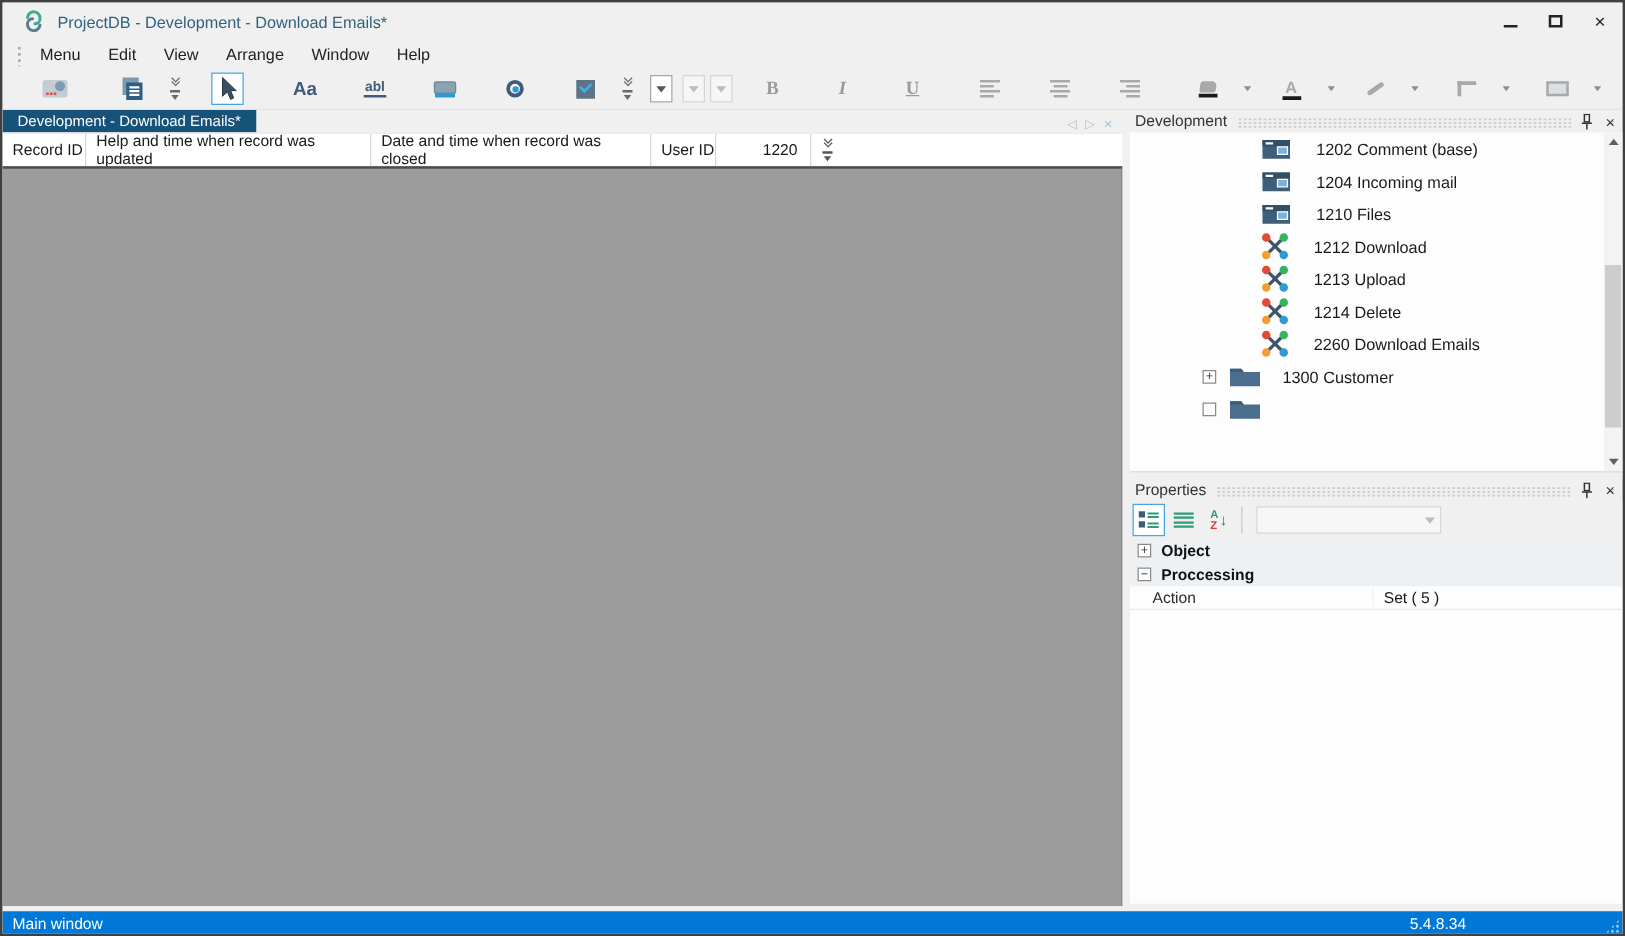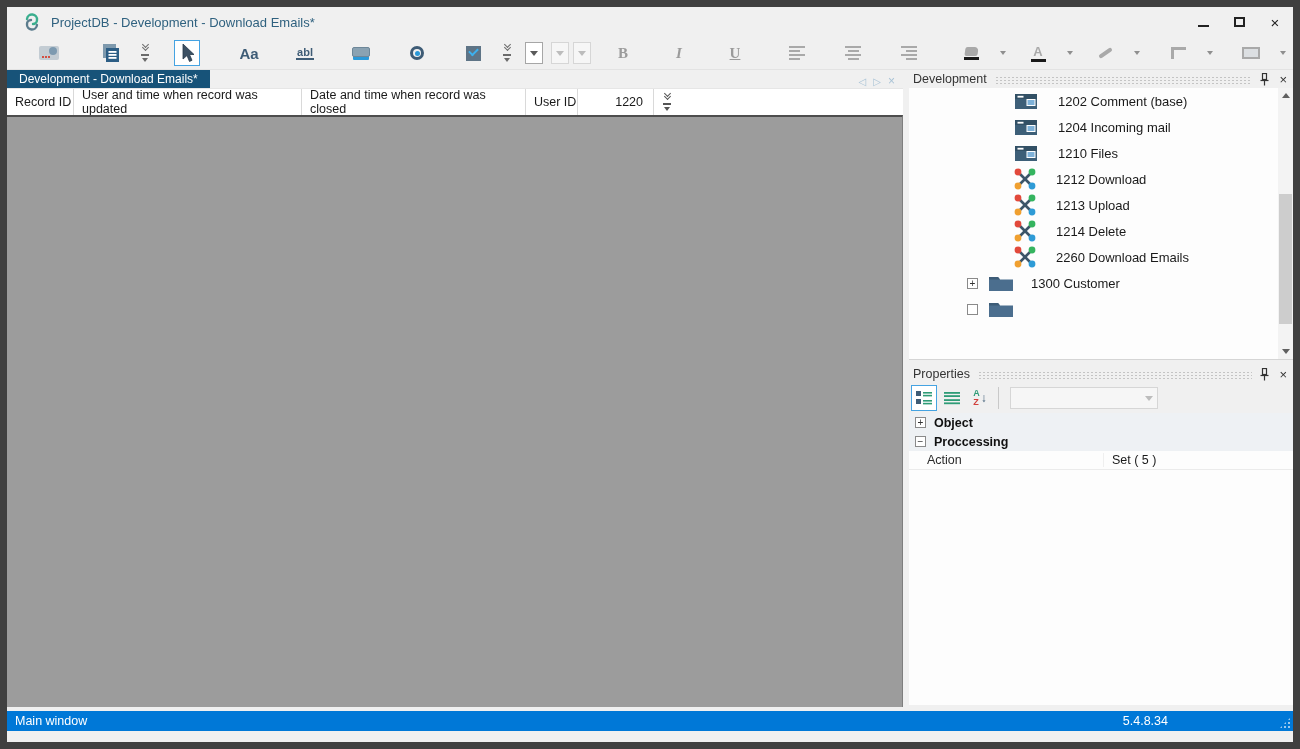--- a/index.html
+++ b/index.html
@@ -1,17 +1,17 @@
 <!DOCTYPE html>
 <html><head>
 <meta charset="utf-8">
 <style>
   * { margin:0; padding:0; box-sizing:border-box; }
   html,body { width:1300px; height:749px; font-family:"Liberation Sans","DejaVu Sans",sans-serif; background:#e8e8e8; }
-  .window { width:1300px; height:749px; border:7px solid #404040; background:#f0f0f0; display:flex; flex-direction:column; overflow:hidden; }
+  .window { width:1300px; height:749px; border:2px solid #404040; background:#f0f0f0; display:flex; flex-direction:column; overflow:hidden; }
 
   
   .titlebar { height:30px; display:flex; align-items:center; background:#f0f0f0; padding-left:16px; flex:0 0 auto; }
   .app-logo { width:18px; height:18px; margin-right:10px; }
   .title-text { font-size:13px; color:#2f617f; }
   .win-controls { margin-left:auto; display:flex; height:100%; }
   .win-btn { width:36px; height:100%; display:flex; align-items:center; justify-content:center; color:#222; }
   .min-glyph { width:11px; height:2px; background:#222; margin-top:8px; }
   .max-glyph { width:11px; height:10px; border:2px solid #222; }
   .close-glyph { font-size:15px; line-height:1; color:#222; }
@@ -146,20 +146,29 @@
         </div>
       <div class="win-btn">
           <div class="max-glyph"></div>
         </div>
       <div class="win-btn">
           <span class="close-glyph">×</span>
         </div>
     </div>
   </div>
 
+  <div class="menubar">
+    <div class="grip"></div>
+    <span class="menu-item">Menu</span>
+    <span class="menu-item">Edit</span>
+    <span class="menu-item">View</span>
+    <span class="menu-item">Arrange</span>
+    <span class="menu-item">Window</span>
+    <span class="menu-item">Help</span>
+  </div>
 
   <div class="toolbar">
     <div class="grip"></div>
     <div class="tbtn">
       <svg width="22" height="16" viewBox="0 0 22 16">
         <rect x="1" y="1" width="20" height="14" rx="2" fill="#c3ccd3"></rect>
         <circle cx="15" cy="6" r="4" fill="#7d9ab0"></circle>
         <rect x="4" y="11" width="2" height="2" fill="#d34f42"></rect>
           <rect x="7" y="11" width="2" height="2" fill="#d34f42"></rect>
           <rect x="10" y="11" width="2" height="2" fill="#d34f42"></rect>
@@ -369,21 +378,21 @@
           <span>Development - Download Emails*</span>
         </div>
         <div class="tabnav">
           <span>◁</span>
           <span>▷</span>
           <span style="font-size:12px;">×</span>
         </div>
       </div>
       <div class="gridheader">
         <div class="gh-cell c0">Record ID</div>
-        <div class="gh-cell c2">User and time when record was updated</div>
+        <div class="gh-cell c2">Help and time when record was updated</div>
         <div class="gh-cell c3">Date and time when record was closed</div>
         <div class="gh-cell c4">User ID</div>
         <div class="gh-cell c5">1220</div>
         <div class="gh-cell gh-overflow">
           <div class="overflow">
             <div class="chev"></div>
               <div class="chev"></div>
             <div class="odash"></div>
               <div class="otri"></div>
           </div>

